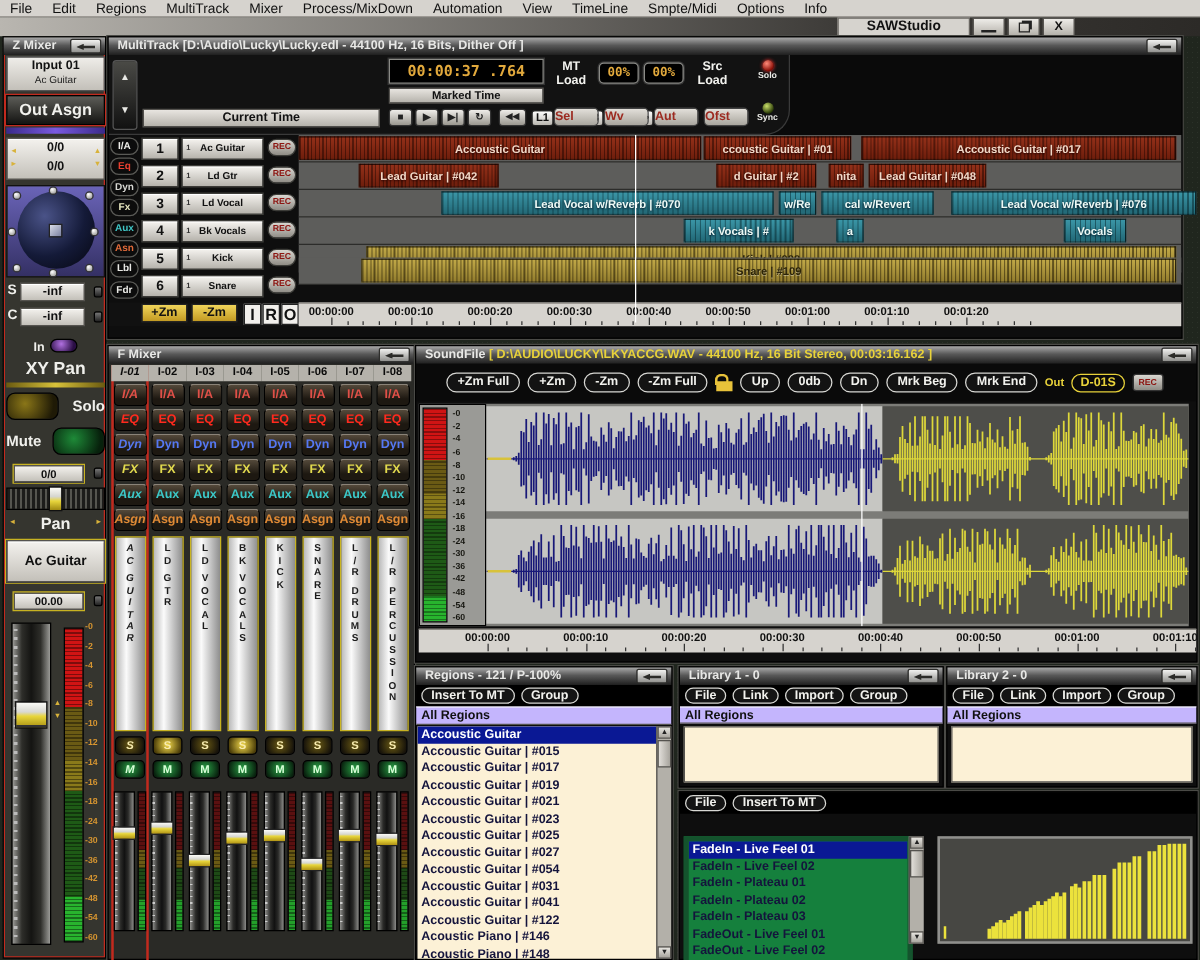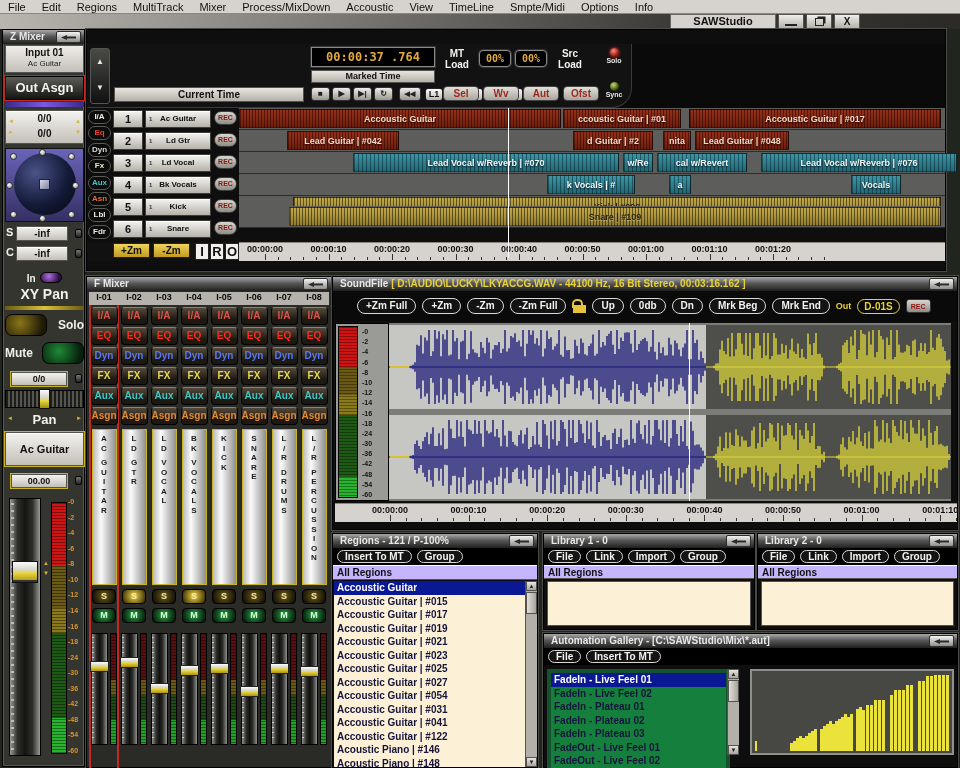--- a/index.html
+++ b/index.html
@@ -38,21 +38,21 @@
 .knob{display:inline-block;width:7px;height:9px;background:linear-gradient(180deg,#777,#222);border:1px solid #000;border-radius:2px;vertical-align:middle}
 .trih{font-size:6px;color:#d8b23a}
 
 #mtwin{left:86px;top:29px;width:860px;height:242px}
 #mt-transport{position:absolute;left:0;top:14px;width:858px;height:64px;background:#0a0a0a}
 #mt-tpanel{position:absolute;left:0;top:0;width:545px;height:64px;background:#121212;border-right:1px solid #3a3a3a;border-bottom:1px solid #3a3a3a;border-bottom-right-radius:20px}
 .ledbox{background:#000;border:1px solid #8a8a86;box-shadow:inset 0 0 4px #000,0 0 0 1px #333;color:#e2a93c;font-family:"DejaVu Sans Mono",monospace;font-weight:bold;text-align:center}
 .ridgebar{background:linear-gradient(180deg,#e8e5e0,#b5b2ab);border:1px solid #55534f;color:#111;font-weight:bold;text-align:center}
 .tpbtn{width:19px;height:14px;background:linear-gradient(180deg,#efede9,#9a978f);border:1px solid #333;border-radius:3px;color:#222;font-size:8px;line-height:12px;text-align:center;font-weight:bold}
 .locbtn{width:18px;height:13px;background:linear-gradient(180deg,#fff,#b9b6af);border:1px solid #222;border-radius:3px;color:#111;font-size:9px;font-weight:bold;line-height:11px;text-align:center}
-.modebtn{width:36px;height:15px;background:linear-gradient(180deg,#e3e0da,#a9a69e);border:1px solid #444;border-radius:4px;color:#9c2a20;font-size:10px;font-weight:bold;line-height:13px;text-align:center}
+.modebtn{width:36px;height:15px;background:linear-gradient(180deg,#e3e0da,#a9a69e);border:1px solid #444;border-radius:4px;color:#9c2a20;font-size:10px;font-weight:bold;line-height:13px;}
 .ledlamp{width:9px;height:9px;border-radius:50%;margin:0 auto}
 .ledcap{color:#e8e8e4;font-size:7px;font-weight:bold;text-align:center}
 .sidepill{position:absolute;left:1px;width:23px;height:14px;background:#0c0c0c;border:1px solid #5a5a56;border-radius:7px;font-size:8px;font-weight:bold;text-align:center;line-height:12px}
 .trknum{position:absolute;background:linear-gradient(180deg,#f6f4f0,#b5b2ab);border:1px solid #3c3c38;box-shadow:inset 0 1px 0 #fff;color:#111;font-weight:bold;text-align:center}
 .recpill{position:absolute;background:linear-gradient(180deg,#d9d6d0,#8f8c85);border:1px solid #3c3c38;border-radius:7px;color:#8c1410;font-size:7px;font-weight:bold;text-align:center;line-height:12px}
 .lane{position:absolute;left:152px;width:706px;height:22px;background:#5d5d5b;border-bottom:1px solid #2c2c2a}
 .region{position:absolute;top:1px;height:19px;border:1px solid rgba(0,0,0,.55);overflow:hidden;font-size:9px;font-weight:bold;display:flex;align-items:center;justify-content:center;white-space:nowrap}
 .rg-guitar{background:repeating-linear-gradient(90deg,rgba(30,5,0,.5) 0 1px,transparent 1px 3px),linear-gradient(180deg,#933019,#6f1e0c);color:#f2d9c8;text-shadow:0 1px 2px #200}
 .rg-vocal{background:repeating-linear-gradient(90deg,rgba(0,25,30,.45) 0 1px,transparent 1px 4px),linear-gradient(180deg,#3a95a6,#226876);color:#eefaf6;text-shadow:0 1px 2px #012}
 .rg-drum{background:repeating-linear-gradient(90deg,rgba(25,18,0,.55) 0 1px,transparent 1px 3px),linear-gradient(180deg,#c0a847,#937d2e);color:#2c2408;text-shadow:0 1px 0 rgba(255,255,255,.35)}
@@ -95,21 +95,21 @@
 <div id="screen">
 
   <div id="menubar">
       <div id="menu-items">
         <div class="menu-item">File</div>
         <div class="menu-item">Edit</div>
         <div class="menu-item">Regions</div>
         <div class="menu-item">MultiTrack</div>
         <div class="menu-item">Mixer</div>
         <div class="menu-item">Process/MixDown</div>
-        <div class="menu-item">Accoustic</div>
+        <div class="menu-item">Automation</div>
         <div class="menu-item">View</div>
         <div class="menu-item">TimeLine</div>
         <div class="menu-item">Smpte/Midi</div>
         <div class="menu-item">Options</div>
         <div class="menu-item">Info</div>
       </div>
     </div>
   <div id="appbar"></div>
   <div id="app-title">SAWStudio</div>
   <div class="winctl" id="ctl-min">
@@ -215,20 +215,21 @@
           <div style="position: absolute; top: 186.8px; left: 0px; width: 100%; font-size: 7px; font-weight: bold; color: rgb(216, 150, 48); text-align: left;">-36</div>
           <div style="position: absolute; top: 202.3px; left: 0px; width: 100%; font-size: 7px; font-weight: bold; color: rgb(216, 150, 48); text-align: left;">-42</div>
           <div style="position: absolute; top: 217.9px; left: 0px; width: 100%; font-size: 7px; font-weight: bold; color: rgb(216, 150, 48); text-align: left;">-48</div>
           <div style="position: absolute; top: 233.4px; left: 0px; width: 100%; font-size: 7px; font-weight: bold; color: rgb(216, 150, 48); text-align: left;">-54</div>
           <div style="position: absolute; top: 249px; left: 0px; width: 100%; font-size: 7px; font-weight: bold; color: rgb(216, 150, 48); text-align: left;">-60</div>
         </div>
     </div>
   </div>
 
   <div id="mtwin" class="win">
+    <div class="tbar"><span>MultiTrack  [D:\Audio\Lucky\Lucky.edl - 44100 Hz, 16 Bits, Dither Off ]</span><span class="collapse"></span></div>
     <div id="mt-transport">
       <div id="mt-tpanel"></div>
       <div id="mt-updown" style="position:absolute;left:3px;top:4px;width:20px;height:56px;background:linear-gradient(180deg,#4a4a46,#111);border:1px solid #555;border-radius:3px;text-align:center;color:#e8e8e4;font-size:8px;line-height:26px">
           <div style="font-size: 8px; line-height: 26px; color: rgb(232, 232, 228);">▲</div>
           <div style="font-size: 8px; line-height: 26px; color: rgb(232, 232, 228);">▼</div>
         </div>
       <div class="ridgebar" style="position:absolute;left:27px;top:43px;width:190px;height:15px;font-size:10px;line-height:13px">Current Time</div>
       <div class="ledbox" style="position:absolute;left:224px;top:3px;width:124px;height:20px;font-size:12px;line-height:18px">00:00:37 .764</div>
       <div class="ridgebar" style="position:absolute;left:224px;top:26px;width:124px;height:13px;font-size:9px;line-height:11px">Marked Time</div>
       <div id="mt-tpbtns" style="position:absolute;left:224px;top:43px;display:flex;gap:2px">
@@ -388,21 +389,21 @@
           <div class="tick" style="left: 572.1px; height: 3px;"></div>
           <div class="tick" style="left: 584.8px; height: 3px;"></div>
         </div>
     </div>
     <div class="playhead" style="left:421px;top:78px;height:150px"></div>
   </div>
 
   <div id="fmixer" class="win">
     <div class="tbar"><span>F Mixer</span><span class="collapse"></span></div>
     <div id="fm-cols">
-        <div class="fcol" style="left: 2px; box-shadow: rgb(194, 42, 30) 2px 0px inset, rgb(194, 42, 30) -2px 0px inset;">
+        <div class="fcol" style="left: 2px; box-shadow: rgb(194, 42, 30) 2px 0px inset, rgb(194, 42, 30) -2px 0px inset; font-style: italic;">
           <div class="fid">I-01</div>
           <div class="fxbtn" style="color: rgb(224, 80, 72);">I/A</div>
           <div class="fxbtn" style="color: rgb(255, 42, 30);">EQ</div>
           <div class="fxbtn" style="color: rgb(85, 120, 242);">Dyn</div>
           <div class="fxbtn" style="color: rgb(226, 218, 78);">FX</div>
           <div class="fxbtn" style="color: rgb(60, 200, 200);">Aux</div>
           <div class="fxbtn" style="color: rgb(224, 138, 53);">Asgn</div>
           <div class="namestrip">
             <div class="nschar">A</div>
             <div class="nschar">C</div>
@@ -781,21 +782,20 @@
         <div class="pillbtn">File</div>
         <div class="pillbtn">Link</div>
         <div class="pillbtn">Import</div>
         <div class="pillbtn">Group</div>
       </div>
       <div class="listhdr" style="height: 14px; line-height: 13px;">All Regions</div>
       <div class="cream" style="position: absolute; inset: 47px 3px 3px; border: 1px solid rgb(85, 83, 79);"></div>
     </div>
 
   <div id="autowin" class="win">
-    <div class="tbar"><span>Automation Gallery  - [C:\SAWStudio\Mix\*.aut]</span><span class="collapse"></span></div>
     <div class="btnrow" id="auto-btns" style="height:17px">
         <div class="pillbtn">File</div>
         <div class="pillbtn">Insert To MT</div>
       </div>
     <div id="auto-list" style="position:absolute;left:3px;top:35px;width:183px;height:106px;background:#15803d;border:4px solid #14532d;overflow:hidden">
         <div class="lrow sel">FadeIn - Live Feel 01</div>
         <div class="lrow">FadeIn - Live Feel 02</div>
         <div class="lrow">FadeIn - Plateau 01</div>
         <div class="lrow">FadeIn - Plateau 02</div>
         <div class="lrow">FadeIn - Plateau 03</div>

